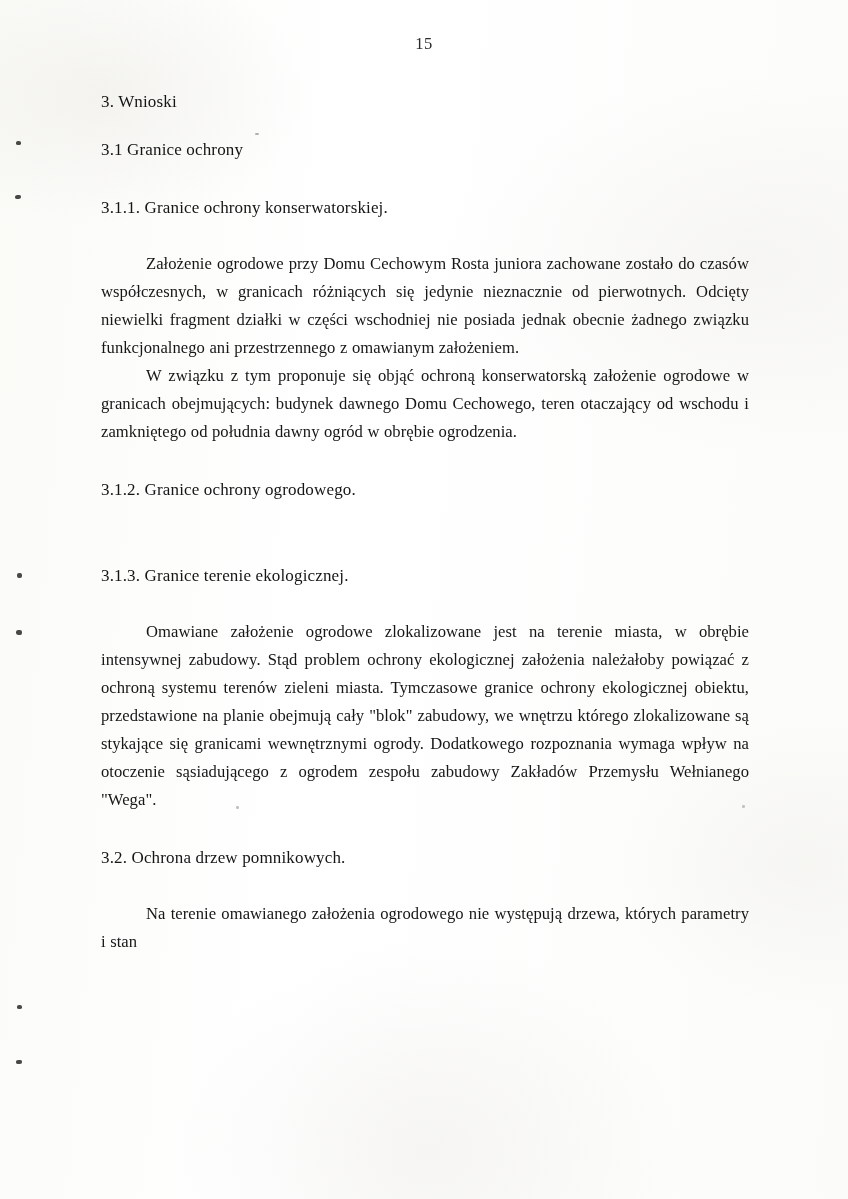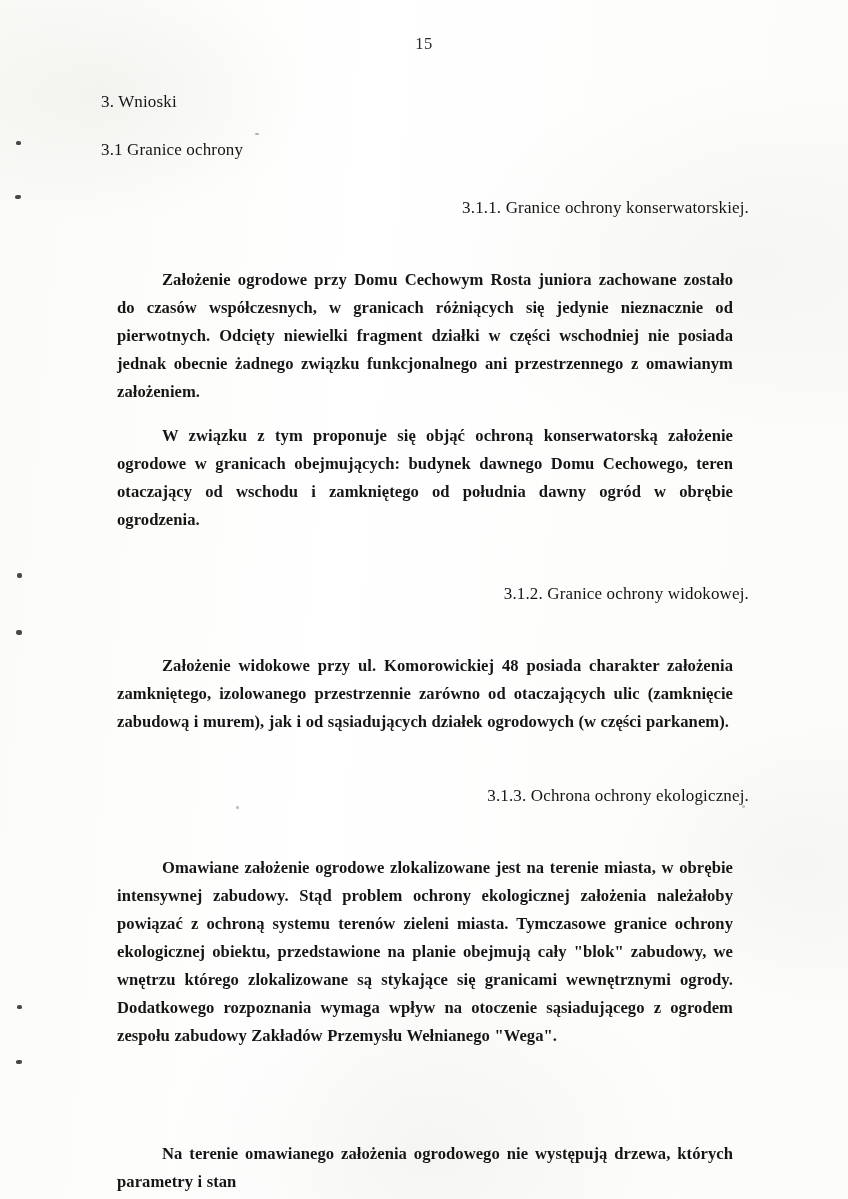--- a/index.html
+++ b/index.html
@@ -58,32 +58,31 @@
   .heading {
     font-size: 17px;
     line-height: 28px;
     color: #151515;
     letter-spacing: 0.15px;
     white-space: nowrap;
   }
 
   .h-l1 { margin: 0 0 20px 0; }
   .h-l2 { margin: 13px 0 30px 0; }
-  .h-l3 { margin: 0 0 0 0; text-align: right; }
+  .h-l3 { margin: 0 0 0 0; }
 
   .para {
     font-size: 16.6px;
     line-height: 28px;
     text-align: justify;
     text-justify: inter-word;
     color: #161616;
-    margin: 16px;
+    margin: 0;
     letter-spacing: 0.05px;
     word-spacing: 0.3px;
-    font-weight: bold;
   }
 
   .para.indent { text-indent: 45px; }
 
   .gap-after-heading { height: 28px; }
   .gap-block { height: 30px; }
 
   
   .speck {
     position: absolute;
@@ -118,38 +117,38 @@
     <div class="heading h-l3">3.1.1. Granice ochrony konserwatorskiej.</div>
 
     <div class="gap-after-heading"></div>
 
     <p class="para indent">Założenie ogrodowe przy Domu Cechowym Rosta juniora zachowane zostało do czasów współczesnych, w granicach różniących się jedynie nieznacznie od pierwotnych. Odcięty niewielki fragment działki w części wschodniej nie posiada jednak obecnie żadnego związku funkcjonalnego ani przestrzennego z omawianym założeniem.</p>
 
     <p class="para indent">W związku z tym proponuje się objąć ochroną konserwatorską założenie ogrodowe w granicach obejmujących: budynek dawnego Domu Cechowego, teren otaczający od wschodu i zamkniętego od południa dawny ogród w obrębie ogrodzenia.</p>
 
     <div class="gap-block"></div>
 
-    <div class="heading h-l3">3.1.2. Granice ochrony widokowej.</div>
+    <div class="heading h-l3">3.1.2. Granice ochrony ogrodowego.</div>
 
     <div class="gap-after-heading"></div>
 
-    <p class="para indent">Założenie widokowe przy ul. Komorowickiej 48 posiada charakter założenia zamkniętego, izolowanego przestrzennie zarówno od otaczających ulic (zamknięcie zabudową i murem), jak i od sąsiadujących działek ogrodowych (w części parkanem).</p>
 
 
 
     <div class="gap-block"></div>
 
-    <div class="heading h-l3">3.1.3. Ochrona ochrony ekologicznej.</div>
+    <div class="heading h-l3">3.1.3. Granice terenie ekologicznej.</div>
 
     <div class="gap-after-heading"></div>
 
     <p class="para indent">Omawiane założenie ogrodowe zlokalizowane jest na terenie miasta, w obrębie intensywnej zabudowy. Stąd problem ochrony ekologicznej założenia należałoby powiązać z ochroną systemu terenów zieleni miasta. Tymczasowe granice ochrony ekologicznej obiektu, przedstawione na planie obejmują cały "blok" zabudowy, we wnętrzu którego zlokalizowane są stykające się granicami wewnętrznymi ogrody. Dodatkowego rozpoznania wymaga wpływ na otoczenie sąsiadującego z ogrodem zespołu zabudowy Zakładów Przemysłu Wełnianego "Wega".</p>
 
     <div class="gap-block"></div>
 
+    <div class="heading h-l3">3.2. Ochrona drzew pomnikowych.</div>
 
     <div class="gap-after-heading"></div>
 
     <p class="para indent">Na terenie omawianego założenia ogrodowego nie występują drzewa, których parametry i stan</p>
 
   </div>
 
   <div class="speck s1"></div>
   <div class="speck s2"></div>
   <div class="speck s3"></div>

